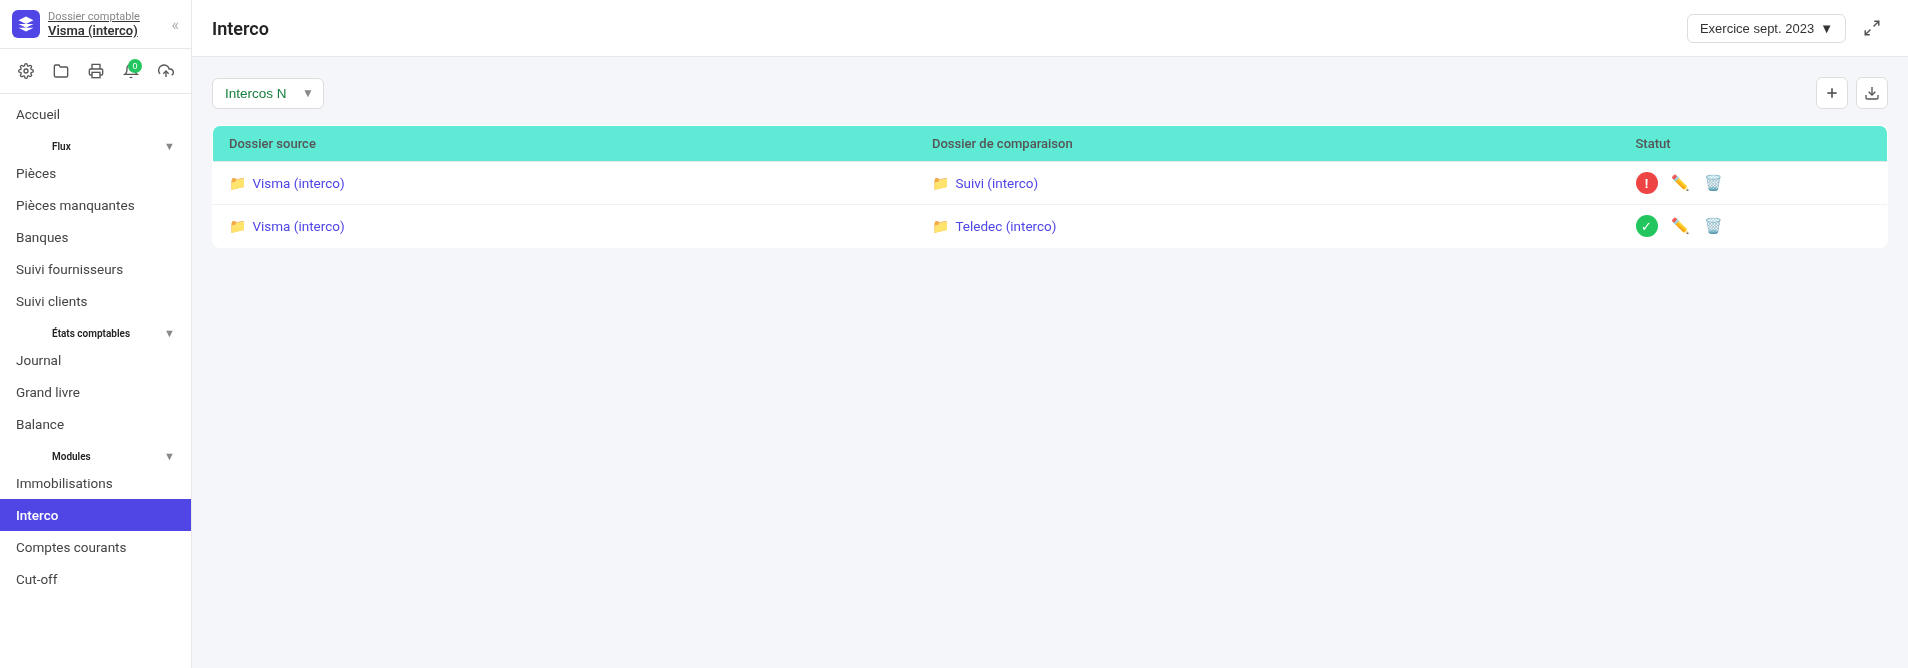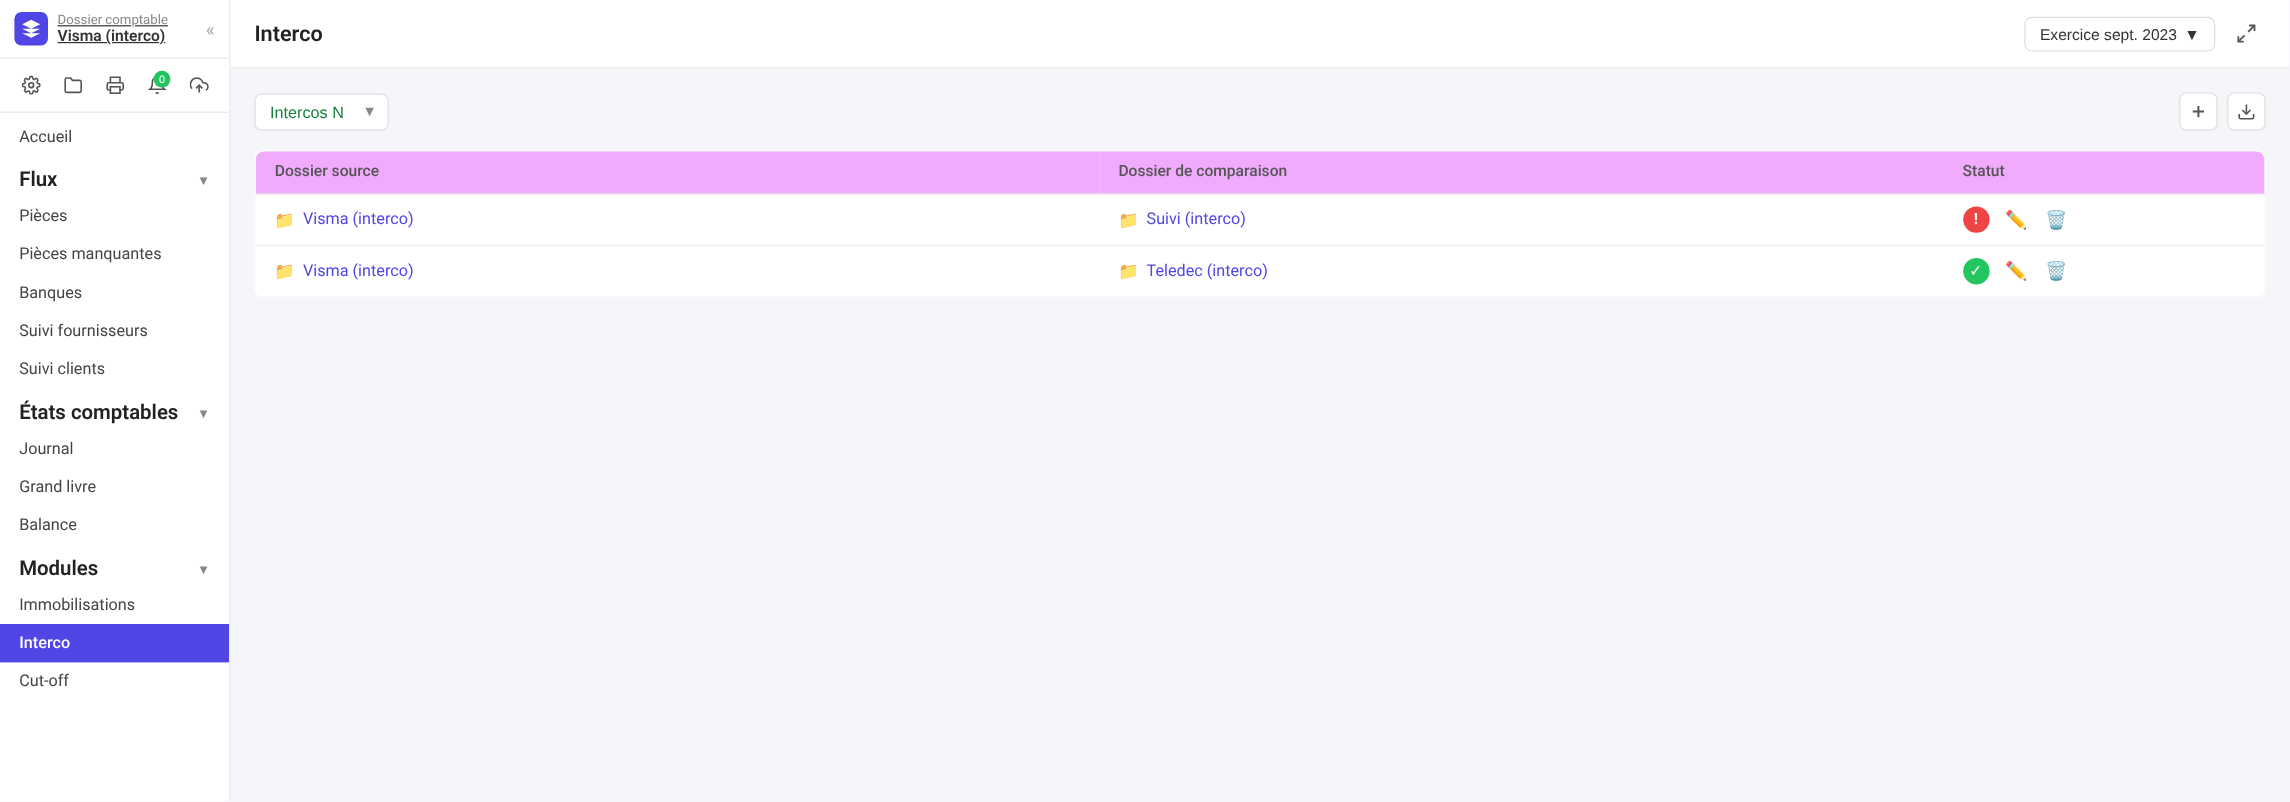--- a/index.html
+++ b/index.html
@@ -16,21 +16,21 @@
     .sidebar-collapse { cursor: pointer; color: #aaa; font-size: 16px; }
 
     .sidebar-toolbar { display: flex; align-items: center; gap: 8px; padding: 8px 12px; border-bottom: 1px solid #e8e8e8; }
     .toolbar-btn { width: 28px; height: 28px; border: none; background: none; cursor: pointer; color: #555; border-radius: 4px; display: flex; align-items: center; justify-content: center; position: relative; }
     .badge { position: absolute; top: 2px; right: 2px; width: 14px; height: 14px; background: #22c55e; border-radius: 50%; font-size: 9px; color: white; display: flex; align-items: center; justify-content: center; }
 
     .nav-item { padding: 8px 16px; cursor: pointer; color: #444; font-size: 13.5px; }
     .nav-item.active { background: #4f46e5; color: white; font-weight: 500; }
 
     .nav-section { display: flex; align-items: center; justify-content: space-between; padding: 10px 16px 4px; cursor: pointer; }
-    .nav-section-label { font-size: 17px; font-weight: 600; color: #222; }
+    .nav-section-label { font-size: 10px; font-weight: 600; color: #222; margin-left: 36px; }
     .nav-section-arrow { color: #888; font-size: 11px; }
 
     
     .main { flex: 1; display: flex; flex-direction: column; overflow: hidden; }
     .main-header { display: flex; align-items: center; justify-content: space-between; padding: 12px 20px; background: #fff; border-bottom: 1px solid #e8e8e8; }
     .main-title { font-size: 18px; font-weight: 600; color: #222; }
     .header-right { display: flex; align-items: center; gap: 10px; }
     .exercise-btn { display: flex; align-items: center; gap: 6px; padding: 6px 12px; border: 1px solid #ddd; border-radius: 6px; background: white; cursor: pointer; font-size: 13px; color: #333; }
     .expand-btn { width: 32px; height: 32px; border: none; background: none; cursor: pointer; display: flex; align-items: center; justify-content: center; color: #555; font-size: 18px; }
 
@@ -39,21 +39,21 @@
     
     .intercos-toolbar { display: flex; align-items: center; justify-content: space-between; margin-bottom: 16px; }
     .select-wrapper { position: relative; display: inline-flex; align-items: center; }
     .intercos-select { appearance: none; padding: 7px 36px 7px 12px; border: 1px solid #ddd; border-radius: 6px; background: white; font-size: 13.5px; cursor: pointer; color: #15803d; }
     .select-chevron { position: absolute; right: 10px; pointer-events: none; color: #888; font-size: 12px; }
     .action-buttons { display: flex; gap: 8px; }
     .action-btn { width: 32px; height: 32px; border: 1px solid #ddd; border-radius: 6px; background: white; cursor: pointer; display: flex; align-items: center; justify-content: center; color: #555; font-size: 16px; }
 
     
     .interco-table { width: 100%; border-collapse: collapse; background: white; border-radius: 8px; border: 1px solid #e8e8e8; overflow: hidden; }
-    .interco-table thead tr th { background: #f0abfc; padding: 10px 16px; text-align: left; font-size: 13px; font-weight: 500; color: #555; border-bottom: 1px solid #e8e8e8; }
+    .interco-table thead tr th { background: #5eead4; padding: 10px 16px; text-align: left; font-size: 13px; font-weight: 500; color: #555; border-bottom: 1px solid #e8e8e8; }
     .interco-table tbody tr { border-bottom: 1px solid #f0f0f0; }
     .interco-table tbody tr:last-child { border-bottom: none; }
     .interco-table tbody tr td { padding: 10px 16px; font-size: 13.5px; }
 
     .dossier-col { width: 42%; }
     .comparison-col { width: 42%; }
     .statut-col { width: 16%; }
 
     .dossier-tag { display: inline-flex; align-items: center; gap: 6px; color: #4f46e5; font-size: 13.5px; }
     .folder-icon { color: #4f46e5; font-size: 14px; }
@@ -141,20 +141,21 @@
     <div class="nav-item"><span>Journal</span></div>
     <div class="nav-item"><span>Grand livre</span></div>
     <div class="nav-item"><span>Balance</span></div>
 
     <div class="nav-section">
       <span class="nav-section-label">Modules</span>
       <span class="nav-section-arrow">▼</span>
     </div>
     <div class="nav-item"><span>Immobilisations</span></div>
     <div class="nav-item active"><span>Interco</span></div>
+    <div class="nav-item"><span>Comptes courants</span></div>
     <div class="nav-item"><span>Cut-off</span></div>
   </div>
 </aside>
 
 <div class="main">
   <div class="main-header">
     <h1 class="main-title">Interco</h1>
     <div class="header-right">
       <button class="exercise-btn">
         <span>Exercice sept. 2023</span>

